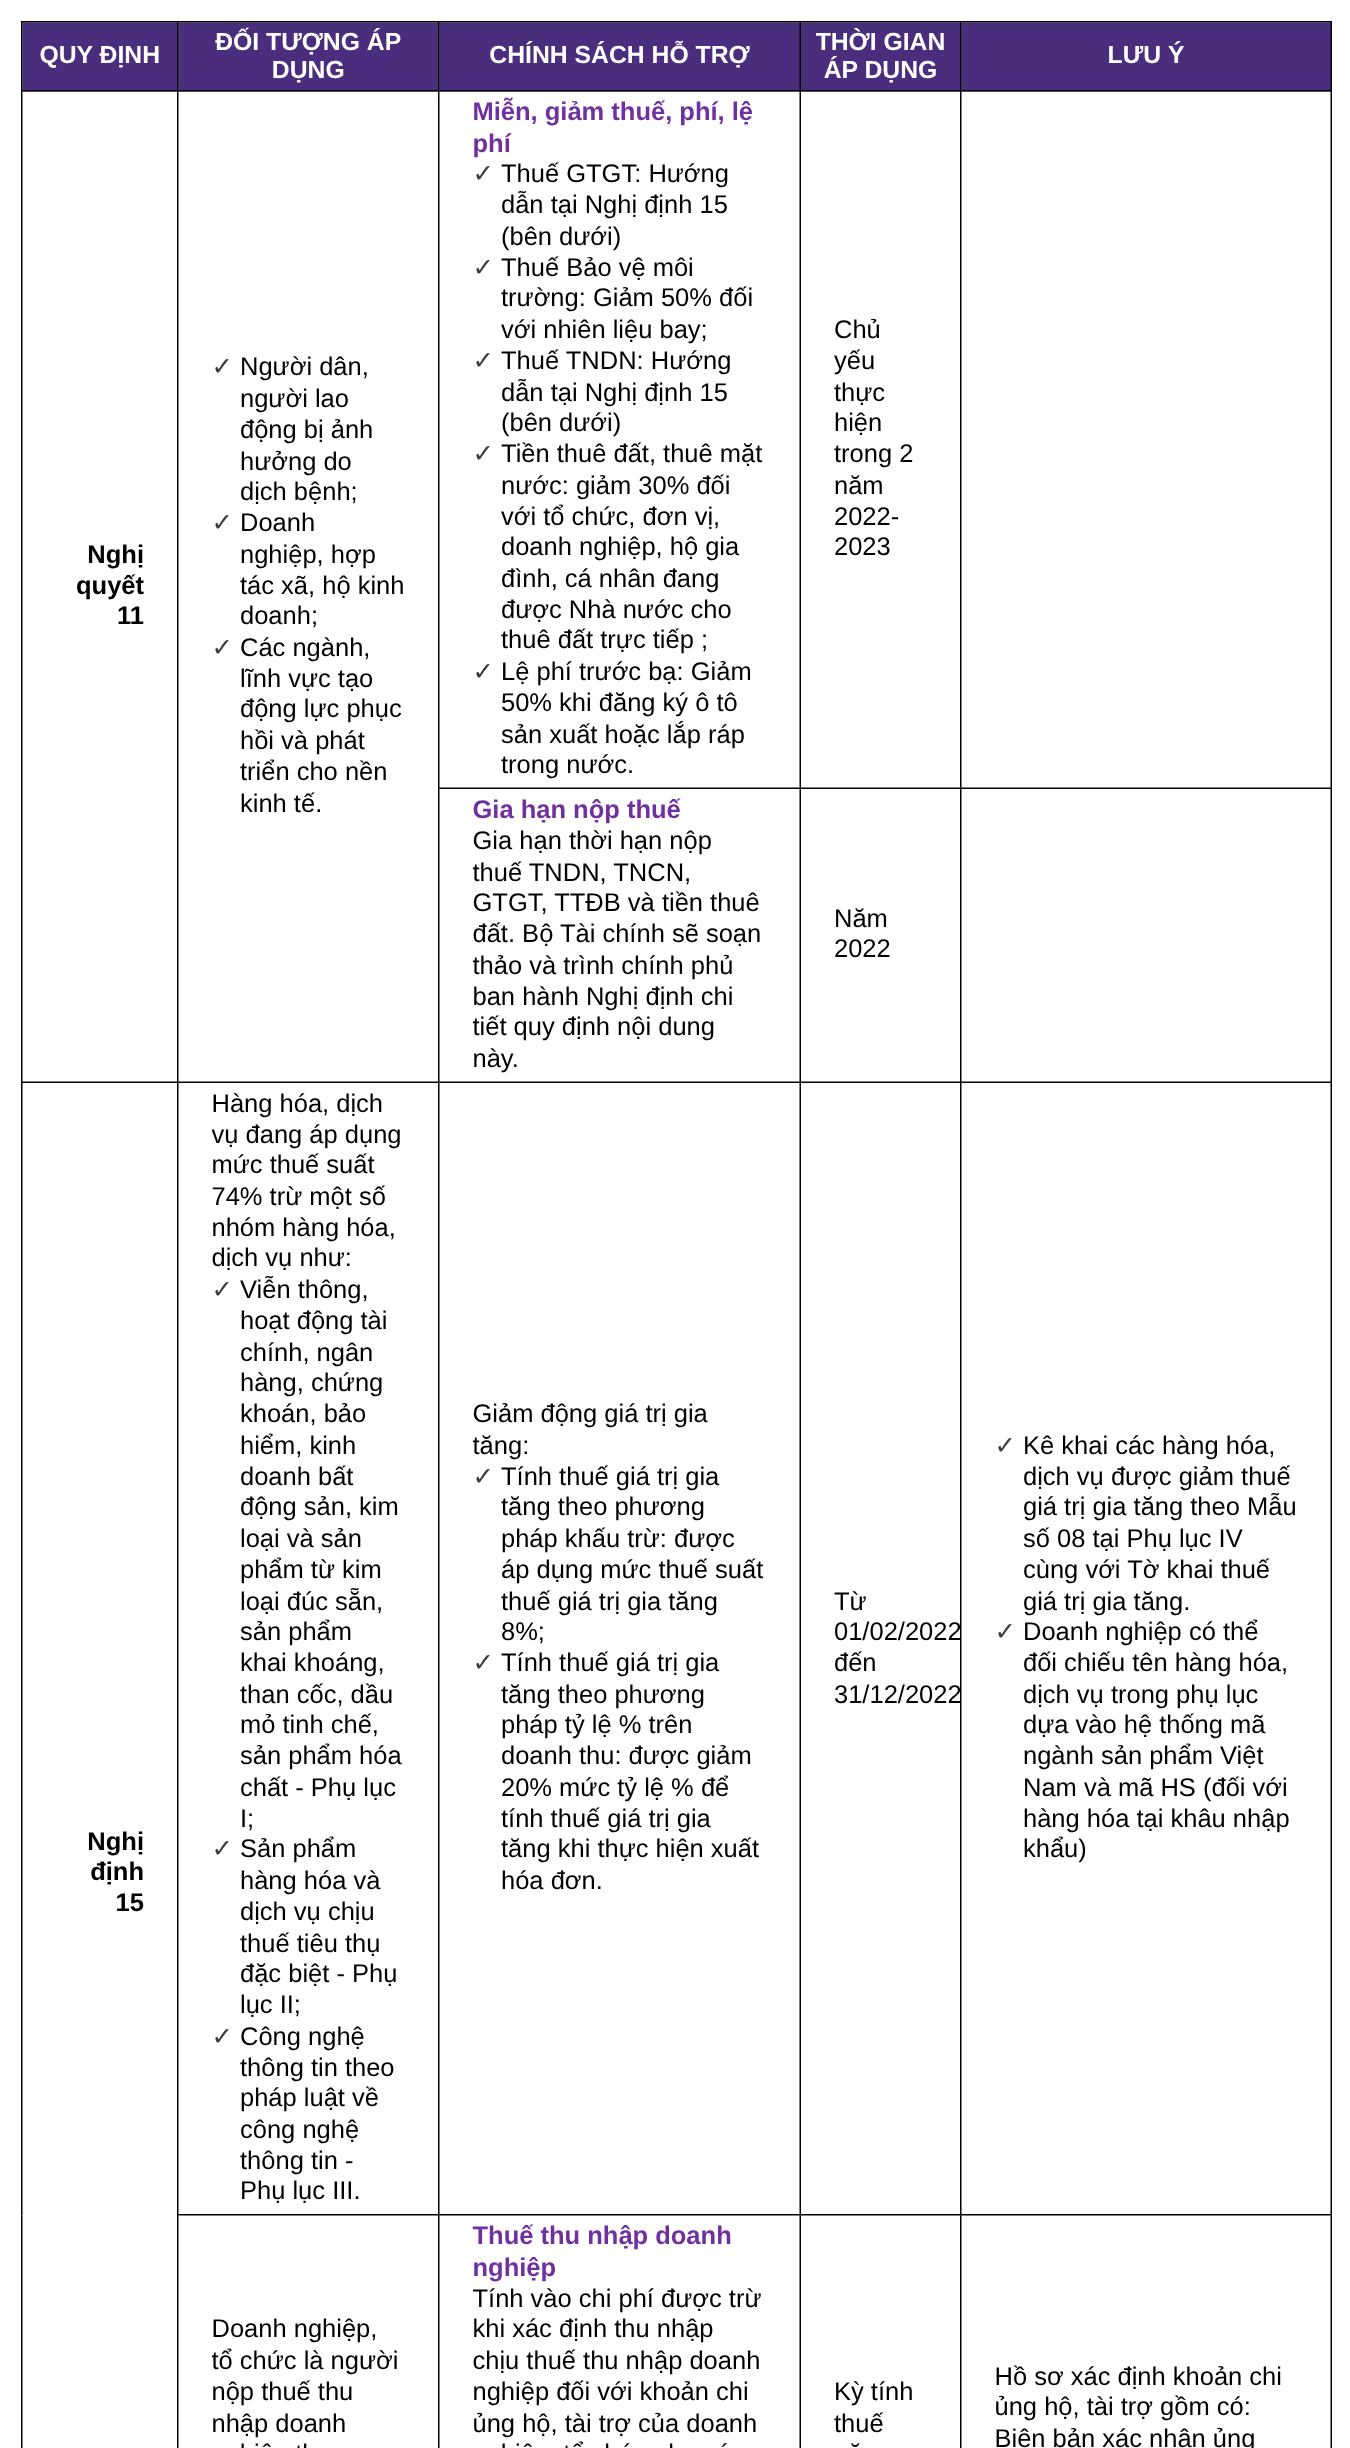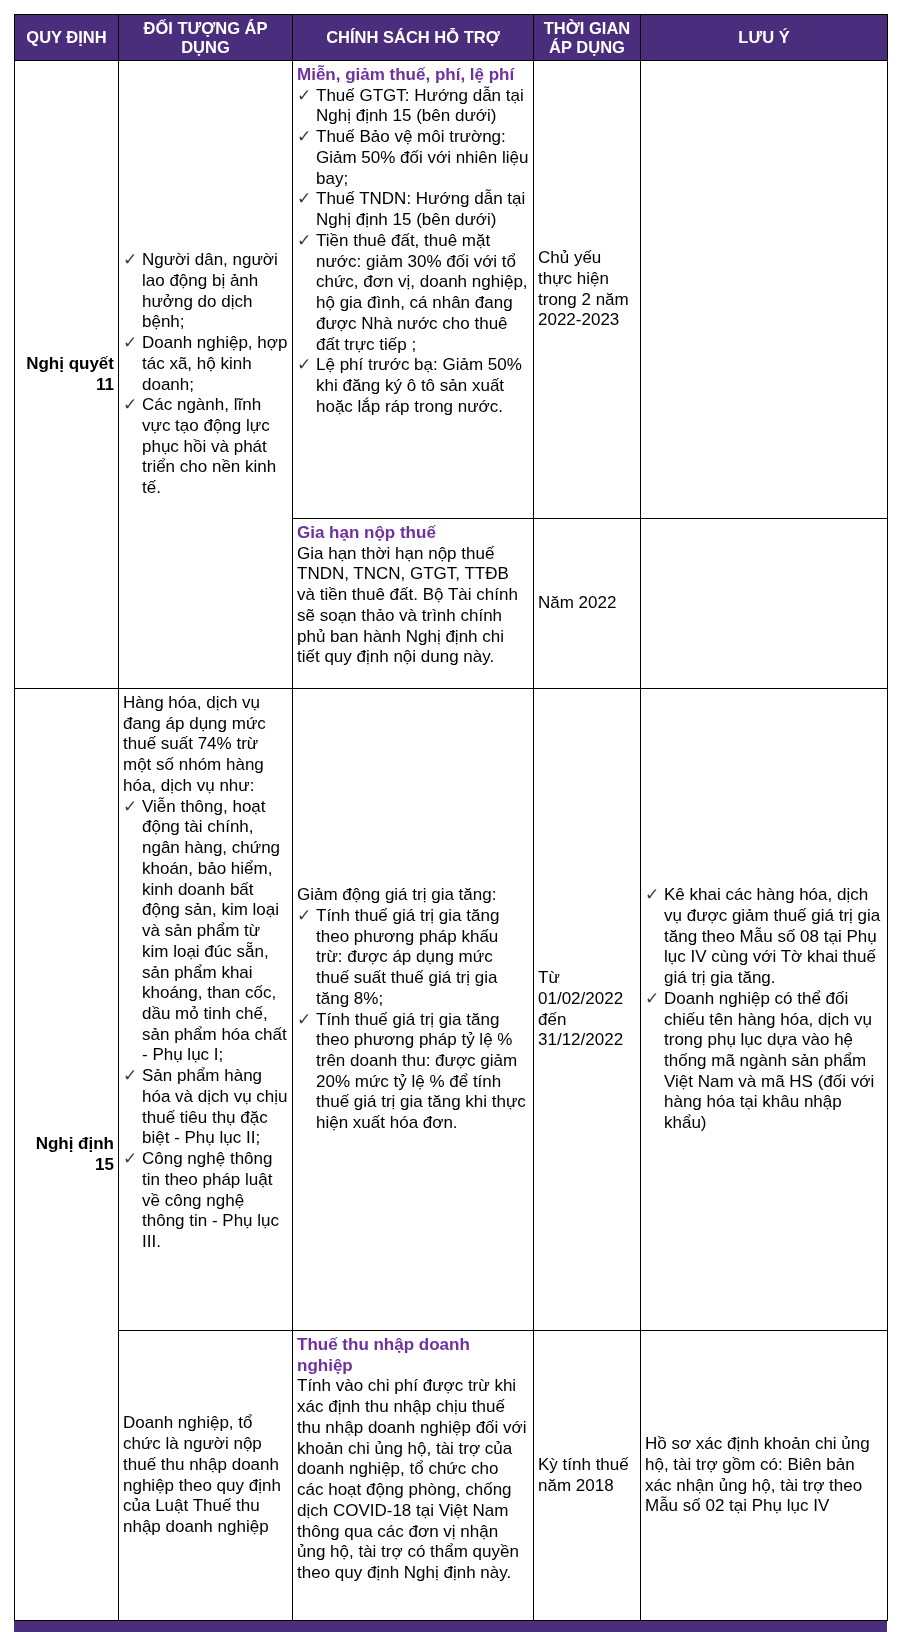--- a/index.html
+++ b/index.html
@@ -12,21 +12,21 @@
   body{
     margin:0; background:#ffffff; width:900px; color:#000;
     font-family:"Liberation Sans", sans-serif;
   }
   .page{padding:14px 13px 0 14px;border-radius:13px;}
   table.policy{
     border-collapse:collapse; table-layout:fixed; width:873px;
   }
   col.c1{width:104px;} col.c2{width:174px;} col.c3{width:241px;}
   col.c4{width:107px;} col.c5{width:247px;}
-  th,td{border:1.6px solid var(--border); vertical-align:middle; padding:4px 4px;}
+  th,td{border:1.6px solid var(--border); vertical-align:middle; padding:4px 22px;}
   th{
     background:var(--header-bg); color:#fff; text-align:center;
     font-size:16.5px; font-weight:bold; height:46px; padding:2px 3px; line-height:1.15;
   }
   td{font-size:17px; line-height:1.22; text-align:left;}
   tr.r1a{height:458px;} tr.r1b{height:170px;}
   tr.r2a{height:642px;} tr.r2b{height:290px;}
   td.vtop{vertical-align:top;}
   td.reg{font-weight:bold; text-align:right;}
   .sec-title{color:var(--accent); font-weight:bold;}

